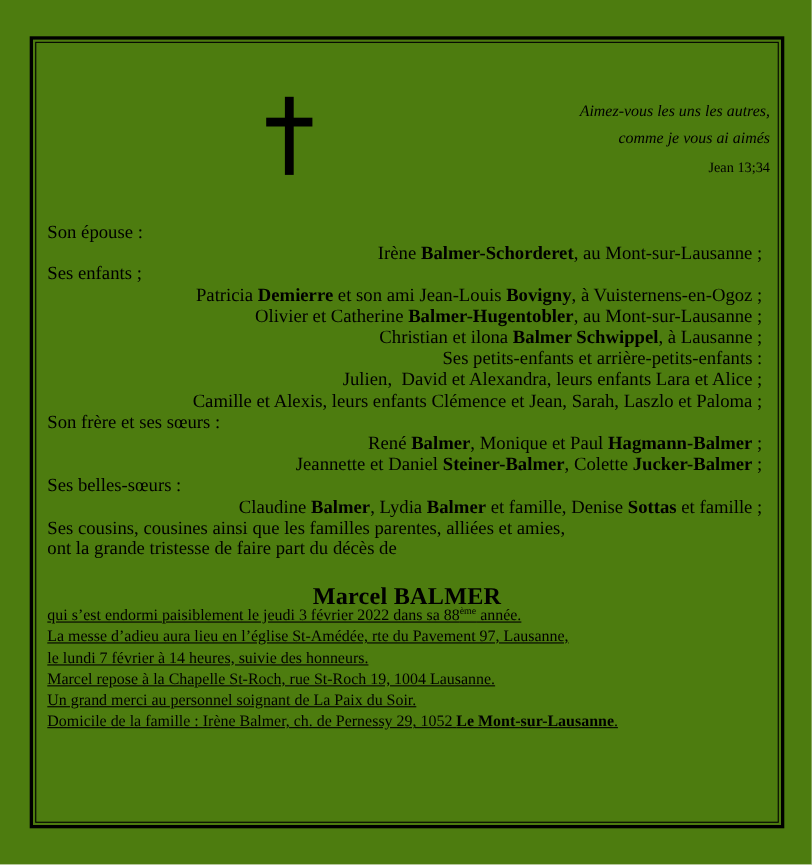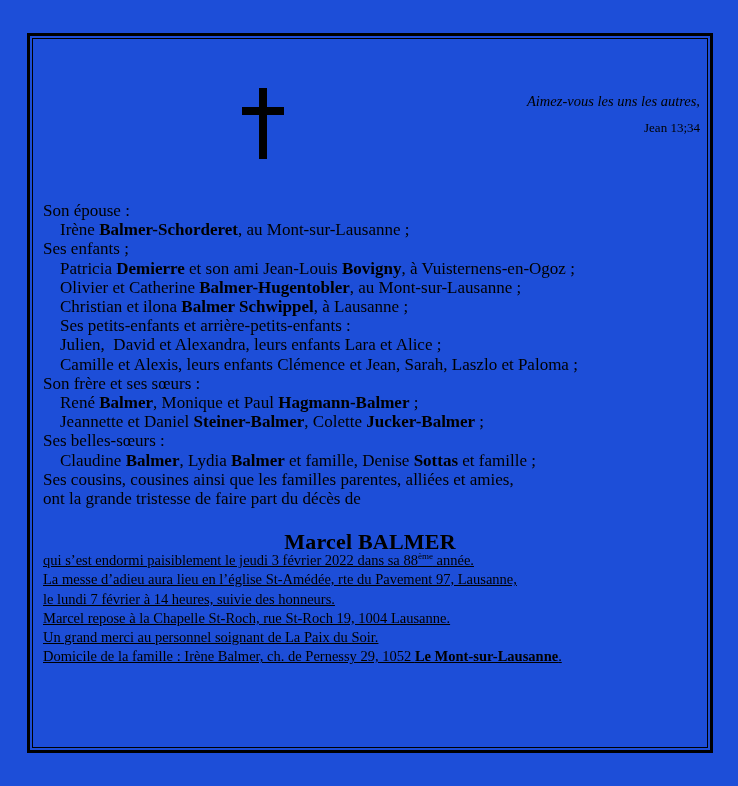--- a/index.html
+++ b/index.html
@@ -1,20 +1,20 @@
 <!DOCTYPE html>
 <html><head>
 <meta charset="utf-8">
 <style>
   html, body { margin: 0; padding: 0; background: #ffffff; }
   .page {
     position: relative;
     width: 738px;
     height: 786px;
-    background: #1d4ed8;
+    background: #4d7c0f;
     color: #000000;
     font-family: "Liberation Serif", "DejaVu Serif", serif;
     overflow: hidden;
   }
   
   .frame {
     position: absolute;
     left: 27px; top: 33px;
     width: 686px; height: 720px;
     border: 3px solid #000000;
@@ -40,21 +40,21 @@
   .quote-line { font-style: italic; }
   .quote-ref { font-size: 13px; line-height: 21px; margin-top: 3px; }
 
   .family {
     position: absolute;
     left: 43px; top: 201px; right: 45px;
     font-size: 17px;
     line-height: 19.2px;
     white-space: pre-wrap;
   }
-  .family .indent { padding-left: 17px; }
+  .family .indent { padding-left: 17px; text-align: right; }
 
   .name {
     position: absolute;
     left: 27px; top: 531px;
     width: 686px;
     text-align: center;
     font-weight: bold;
     font-size: 22px;
     line-height: 22px;
     letter-spacing: 0.2px;
@@ -81,20 +81,21 @@
     <div class="frame-inner"></div>
   </div>
 
   <div class="cross">
     <div class="cross-v"></div>
     <div class="cross-h"></div>
   </div>
 
   <div class="quote">
     <div class="quote-line">Aimez-vous les uns les autres,</div>
+    <div class="quote-line">comme je vous ai aimés</div>
     <div class="quote-ref">Jean 13;34</div>
   </div>
 
   <div class="family" id="family-lines"><div class="text-line"><span>Son épouse :</span></div><div class="text-line indent"><span>Irène </span><span class="b">Balmer-Schorderet</span><span>, au Mont-sur-Lausanne ;</span></div><div class="text-line"><span>Ses enfants ;</span></div><div class="text-line indent"><span>Patricia </span><span class="b">Demierre</span><span> et son ami Jean-Louis </span><span class="b">Bovigny</span><span>, à Vuisternens-en-Ogoz ;</span></div><div class="text-line indent"><span>Olivier et Catherine </span><span class="b">Balmer-Hugentobler</span><span>, au Mont-sur-Lausanne ;</span></div><div class="text-line indent"><span>Christian et ilona </span><span class="b">Balmer Schwippel</span><span>, à Lausanne ;</span></div><div class="text-line indent"><span>Ses petits-enfants et arrière-petits-enfants :</span></div><div class="text-line indent"><span>Julien,  David et Alexandra, leurs enfants Lara et Alice ;</span></div><div class="text-line indent"><span>Camille et Alexis, leurs enfants Clémence et Jean, Sarah, Laszlo et Paloma ;</span></div><div class="text-line"><span>Son frère et ses sœurs :</span></div><div class="text-line indent"><span>René </span><span class="b">Balmer</span><span>, Monique et Paul </span><span class="b">Hagmann-Balmer</span><span> ;</span></div><div class="text-line indent"><span>Jeannette et Daniel </span><span class="b">Steiner-Balmer</span><span>, Colette </span><span class="b">Jucker-Balmer</span><span> ;</span></div><div class="text-line"><span>Ses belles-sœurs :</span></div><div class="text-line indent"><span>Claudine </span><span class="b">Balmer</span><span>, Lydia </span><span class="b">Balmer</span><span> et famille, Denise </span><span class="b">Sottas</span><span> et famille ;</span></div><div class="text-line"><span>Ses cousins, cousines ainsi que les familles parentes, alliées et amies,</span></div><div class="text-line"><span>ont la grande tristesse de faire part du décès de</span></div></div>
 
   <div class="name">Marcel BALMER</div>
 
   <div class="details" id="details-lines"><div class="text-line"><span>qui s’est endormi paisiblement le jeudi 3 février 2022 dans sa 88</span><span class="sup">ème</span><span> année.</span></div><div class="text-line"><span>La messe d’adieu aura lieu en l’église St-Amédée, rte du Pavement 97, Lausanne,</span></div><div class="text-line"><span>le lundi 7 février à 14 heures, suivie des honneurs.</span></div><div class="text-line"><span>Marcel repose à la Chapelle St-Roch, rue St-Roch 19, 1004 Lausanne.</span></div><div class="text-line"><span>Un grand merci au personnel soignant de La Paix du Soir.</span></div><div class="text-line"><span>Domicile de la famille : Irène Balmer, ch. de Pernessy 29, 1052 </span><span class="b">Le Mont-sur-Lausanne</span><span>.</span></div></div>
 
 </div>

